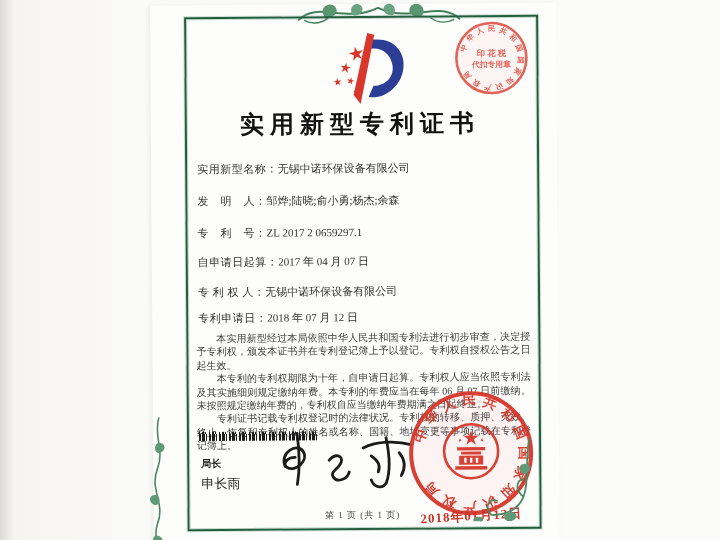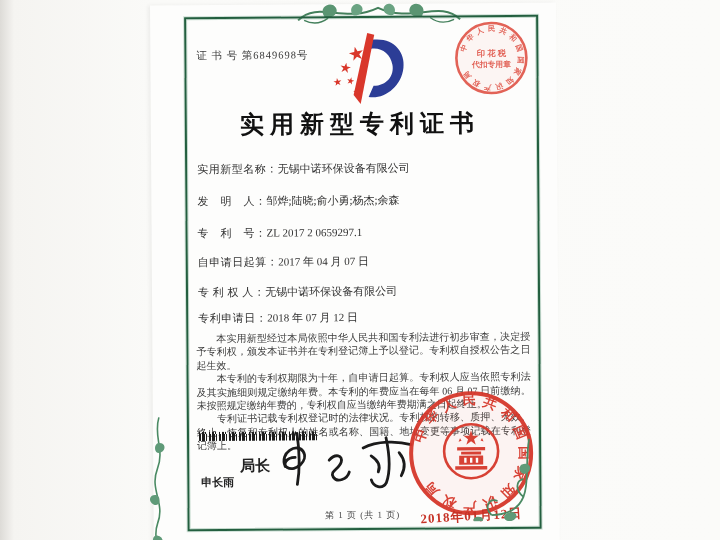--- a/index.html
+++ b/index.html
@@ -23,22 +23,22 @@
   .title{position:absolute;left:34px;top:104px;width:350px;text-align:center;
     font-size:24px;font-weight:700;letter-spacing:6px;color:#111;}
   .fieldrow{position:absolute;left:46px;width:310px;font-size:11px;color:#333;white-space:nowrap;}
   .fieldrow .lbl{letter-spacing:.5px;}
   .r0{top:157px}.r1{top:189px}.r2{top:221px}.r3{top:250px}.r4{top:280px}.r5{top:306px}
   .paras{position:absolute;left:44px;top:327px;width:334px;font-size:10px;line-height:13.4px;
     text-align:justify;color:#3b3b3b;}
   .paras p{margin:0;text-indent:2em;}
   .barcode{position:absolute;left:46px;top:427px;width:118px;height:9px;
     background:repeating-linear-gradient(90deg,#1c1c1c 0 1.5px,transparent 1.5px 3px,#1c1c1c 3px 5.5px,transparent 5.5px 6.5px,#1c1c1c 6.5px 7.5px,transparent 7.5px 10px);}
-  .juzhang{position:absolute;left:48px;top:452px;font-size:15px;font-weight:700;color:#222;margin-left:39px;}
-  .juname{position:absolute;left:48px;top:470px;font-size:11px;font-weight:700;color:#222;}
+  .juzhang{position:absolute;left:48px;top:452px;font-size:10px;font-weight:700;color:#222;}
+  .juname{position:absolute;left:48px;top:470px;font-size:13px;font-weight:400;color:#222;}
   .sig{position:absolute;left:112px;top:422px;width:175px;height:72px;}
   .footer{position:absolute;left:34px;top:505px;width:350px;text-align:center;font-size:9px;color:#444;letter-spacing:1px;}
   .seal-small{position:absolute;left:302px;top:16px;width:78px;height:78px;opacity:.92;}
   .seal-big{position:absolute;left:248px;top:386px;width:140px;height:140px;opacity:.95;}
   .garland{position:absolute;left:144px;top:-10px;width:170px;height:36px;}
   .vine-bl{position:absolute;left:-8px;top:410px;width:26px;height:145px;}
   .corner-br{position:absolute;left:314px;top:432px;width:68px;height:86px;}
   .sealtext{font-family:"Liberation Serif","DejaVu Serif",serif;font-weight:700;}
 </style>
 </head>
@@ -53,21 +53,20 @@
         <path d="M30,22 c-6,-10 8,-16 12,-8 c4,8 -10,12 -12,8 Z" fill="#5a9572" stroke="none"></path>
         <path d="M128,22 c6,-10 -8,-16 -12,-8 c-4,8 10,12 12,8 Z" fill="#5a9572" stroke="none"></path>
         <path d="M58,20 c-4,-8 6,-14 10,-7 c3,7 -8,11 -10,7 Z" fill="#6aa382" stroke="none"></path>
         <path d="M100,20 c4,-8 -6,-14 -10,-7 c-3,7 8,11 10,7 Z" fill="#6aa382" stroke="none"></path>
         <path d="M10,26 c8,4 16,4 24,-2 M136,24 c8,6 16,6 24,2" stroke-width="1.4"></path>
       </g>
     </svg>
 
     <div class="frame"></div>
 
-    <div class="certnum">证 书 号 第6849698号</div>
 
     <svg class="logo" viewBox="0 0 80 84">
       <defs>
         <polygon id="star" points="0,-10 2.2,-3.1 9.5,-3.1 3.6,1.2 5.9,8.1 0,3.8 -5.9,8.1 -3.6,1.2 -9.5,-3.1 -2.2,-3.1"></polygon>
       </defs>
       <path d="M45,10 C67,7 79,22 77,38 C75,57 57,70 42,67 L47,56 C60,56 68,46 66,35 C64,24 55,17 44,19 Z" fill="#2c3d96"></path>
       <polygon points="41,3 48,5 34,74 27,65" fill="#d9372b"></polygon>
       <g fill="#d9372b">
         <use href="#star" transform="translate(30,24) scale(0.75) rotate(-12)"></use>
         <use href="#star" transform="translate(19,38) scale(0.55) rotate(10)"></use>

